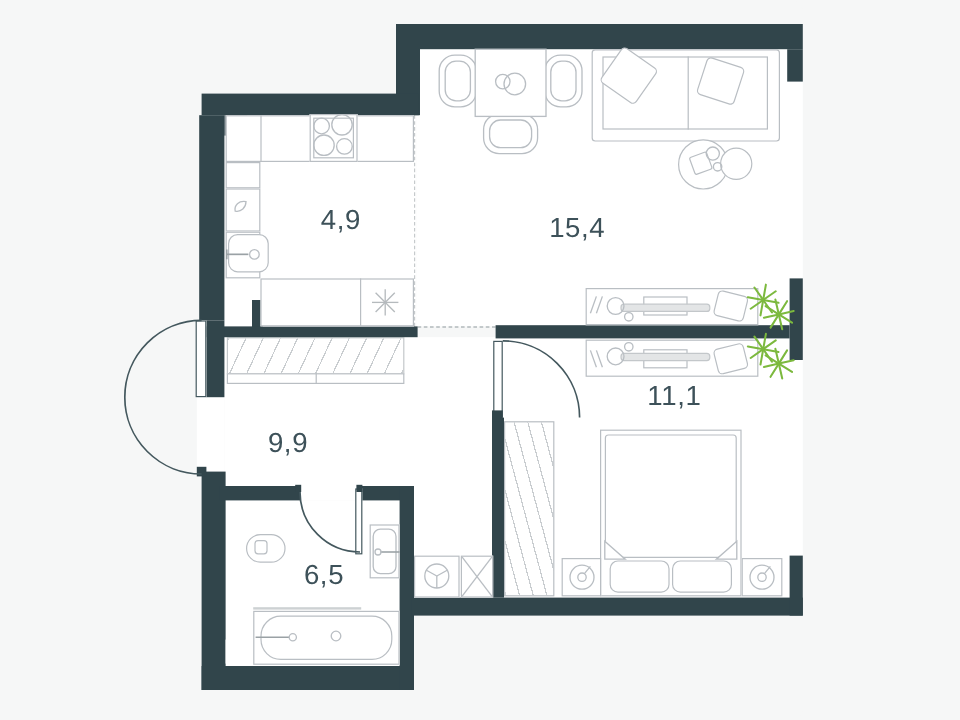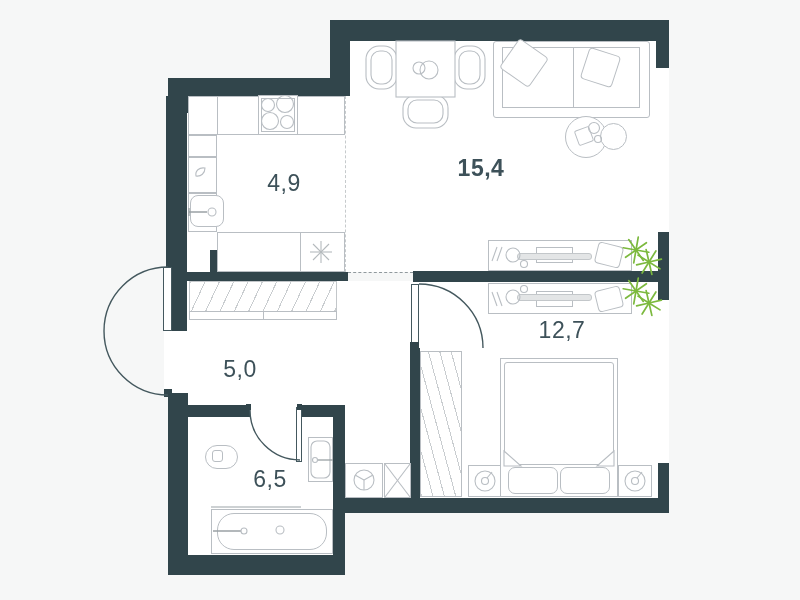--- a/index.html
+++ b/index.html
@@ -249,18 +249,18 @@
       <line class="s1" x1="364" y1="480" x2="355" y2="475"></line>
       <line class="s1" x1="364" y1="480" x2="373" y2="475"></line>
     </g>
     <g>
       <line class="s1" x1="385" y1="464" x2="410" y2="497"></line>
       <line class="s1" x1="410" y1="464" x2="385" y2="497"></line>
     </g>
   </svg>
 
   <div class="lbl" style="left:284px;top:183px;">4,9</div>
-  <div class="lbl" style="left:481px;top:168px;font-weight:bold;">15,4</div>
-  <div class="lbl" style="left:562px;top:330px;">12,7</div>
-  <div class="lbl" style="left:240px;top:369px;">5,0</div>
+  <div class="lbl" style="left:481px;top:190px;">15,4</div>
+  <div class="lbl" style="left:562px;top:330px;">11,1</div>
+  <div class="lbl" style="left:240px;top:369px;">9,9</div>
   <div class="lbl" style="left:270px;top:479px;">6,5</div>
 
 </div>
 
 </body></html>

